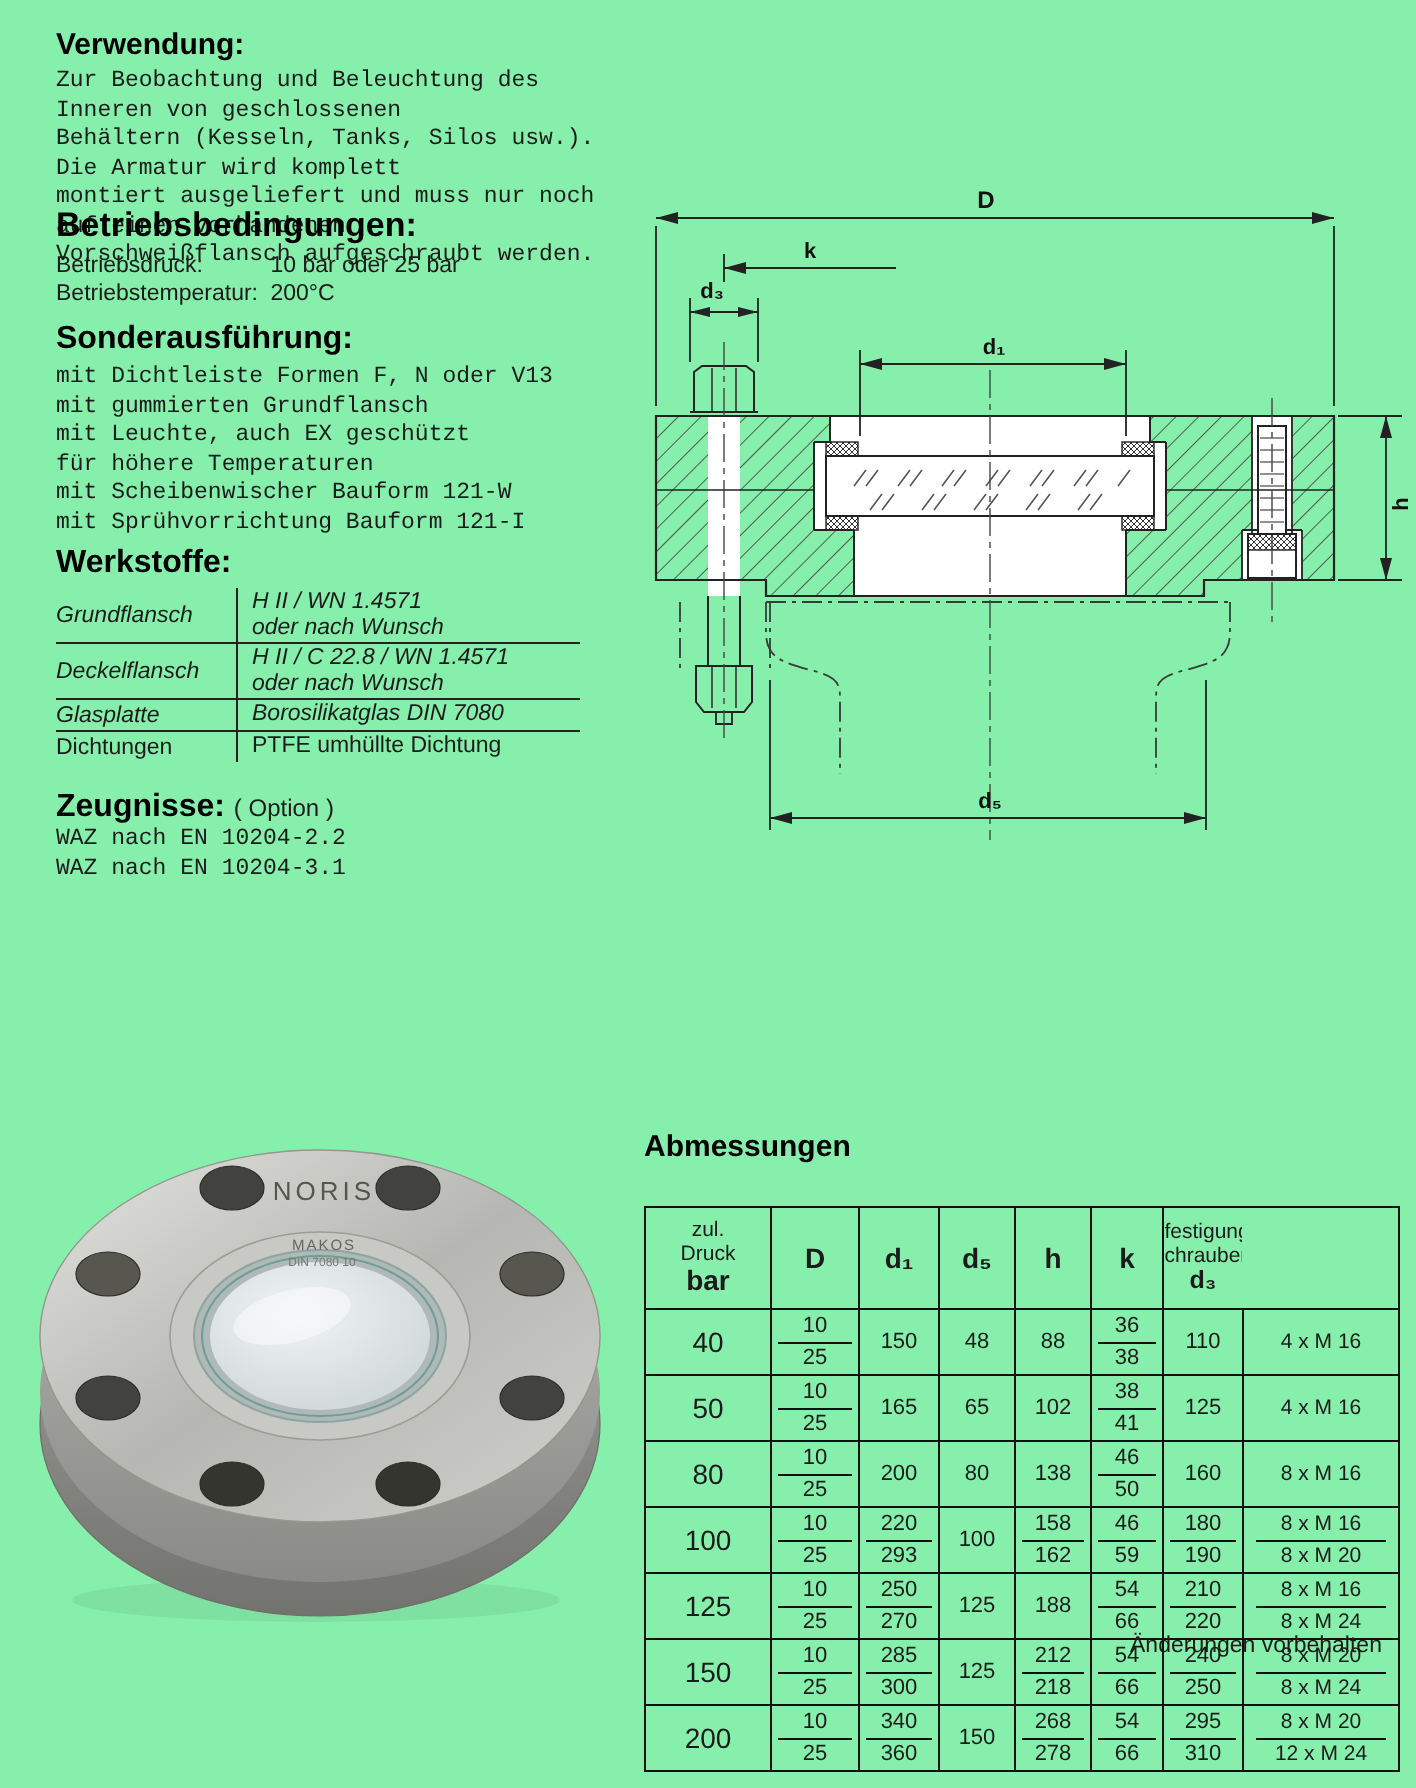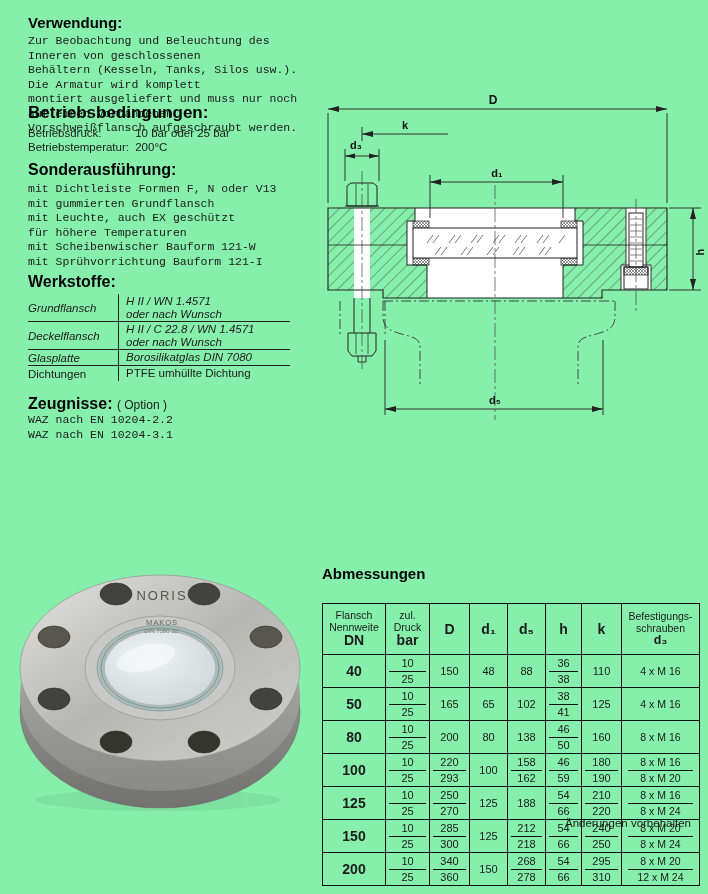--- a/index.html
+++ b/index.html
@@ -30,21 +30,21 @@
   .thead,.trow{display:grid;grid-template-columns:62px 44px 40px 38px 38px 36px 40px 1fr;}
   .thead{height:50px;}
   .trow{height:32px;border-top:1px solid #111;}
   .tcell{border-left:1px solid #111;display:flex;flex-direction:column;align-items:center;
          justify-content:center;font-size:11px;overflow:hidden;}
   .thead .tcell,.trow .tcell{min-width:0;}
   .tcell:first-child{border-left:none;}
   .hl{font-size:10.5px;line-height:11.5px;}
   .hb{font-size:14px;font-weight:bold;line-height:15px;}
   .hb3{font-size:12.5px;font-weight:bold;line-height:13px;}
-  .dnval{font-size:14px;font-weight:bold;}
+  .dnval{font-size:14px;font-weight:normal;}
   .sv{height:15px;line-height:15px;}
   .fracline{border-top:1px solid #111;width:85%;}
   .mv{font-size:11px;}
   .schr{font-size:10.5px;}
   #footer{position:absolute;left:548px;top:817px;width:160px;text-align:center;font-size:11.5px;}
   svg text{font-family:"Liberation Sans","DejaVu Sans",sans-serif;}
 </style>
 </head>
 <body>
 
@@ -301,25 +301,20 @@
     <text x="152" y="38" font-size="13" letter-spacing="2" text-anchor="middle" fill="#56564f">NORIS</text>
     <text x="152" y="63" font-size="7.5" letter-spacing="1" text-anchor="middle" fill="#67675f">MAKOS</text>
     <text x="151" y="71" font-size="6" text-anchor="middle" fill="#78786f">DIN 7080   10</text>
   </svg>
 
   <div id="abm">
     <h2 class="h-abmessungen">Abmessungen</h2>
     <div class="tbl">
       <div class="thead">
         <div class="tcell">
-          <span class="hl">Flansch</span>
-          <span class="hl">Nennweite</span>
-          <span class="hb">DN</span>
-        </div>
-        <div class="tcell">
           <span class="hl">zul.</span>
           <span class="hl">Druck</span>
           <span class="hb">bar</span>
         </div>
         <div class="tcell">
             <span class="hb">D</span>
           </div>
         <div class="tcell">
             <span class="hb">d₁</span>
           </div>

